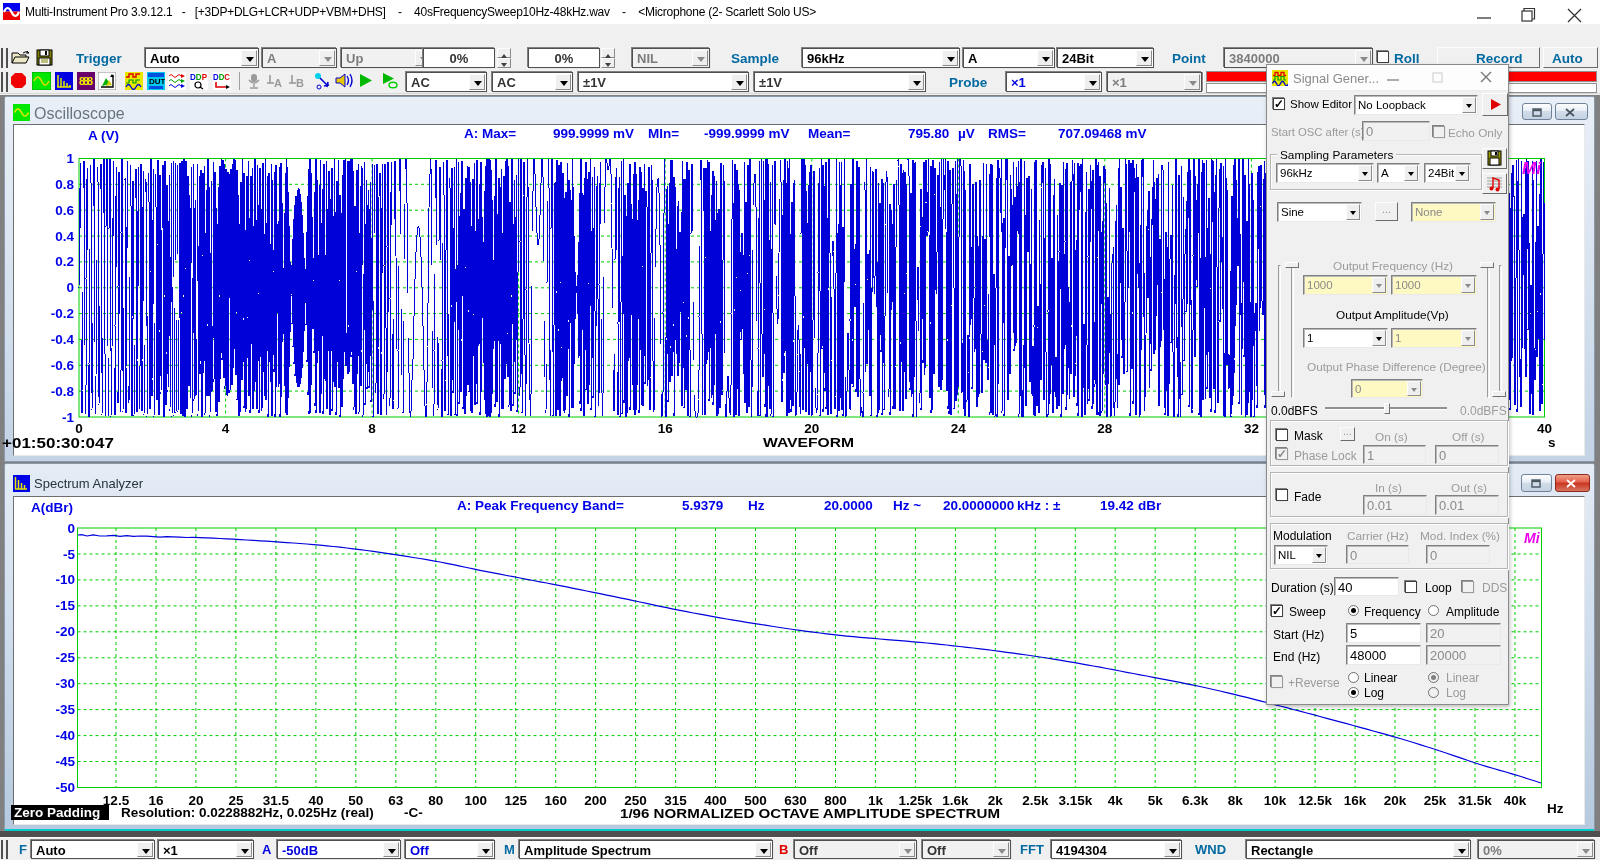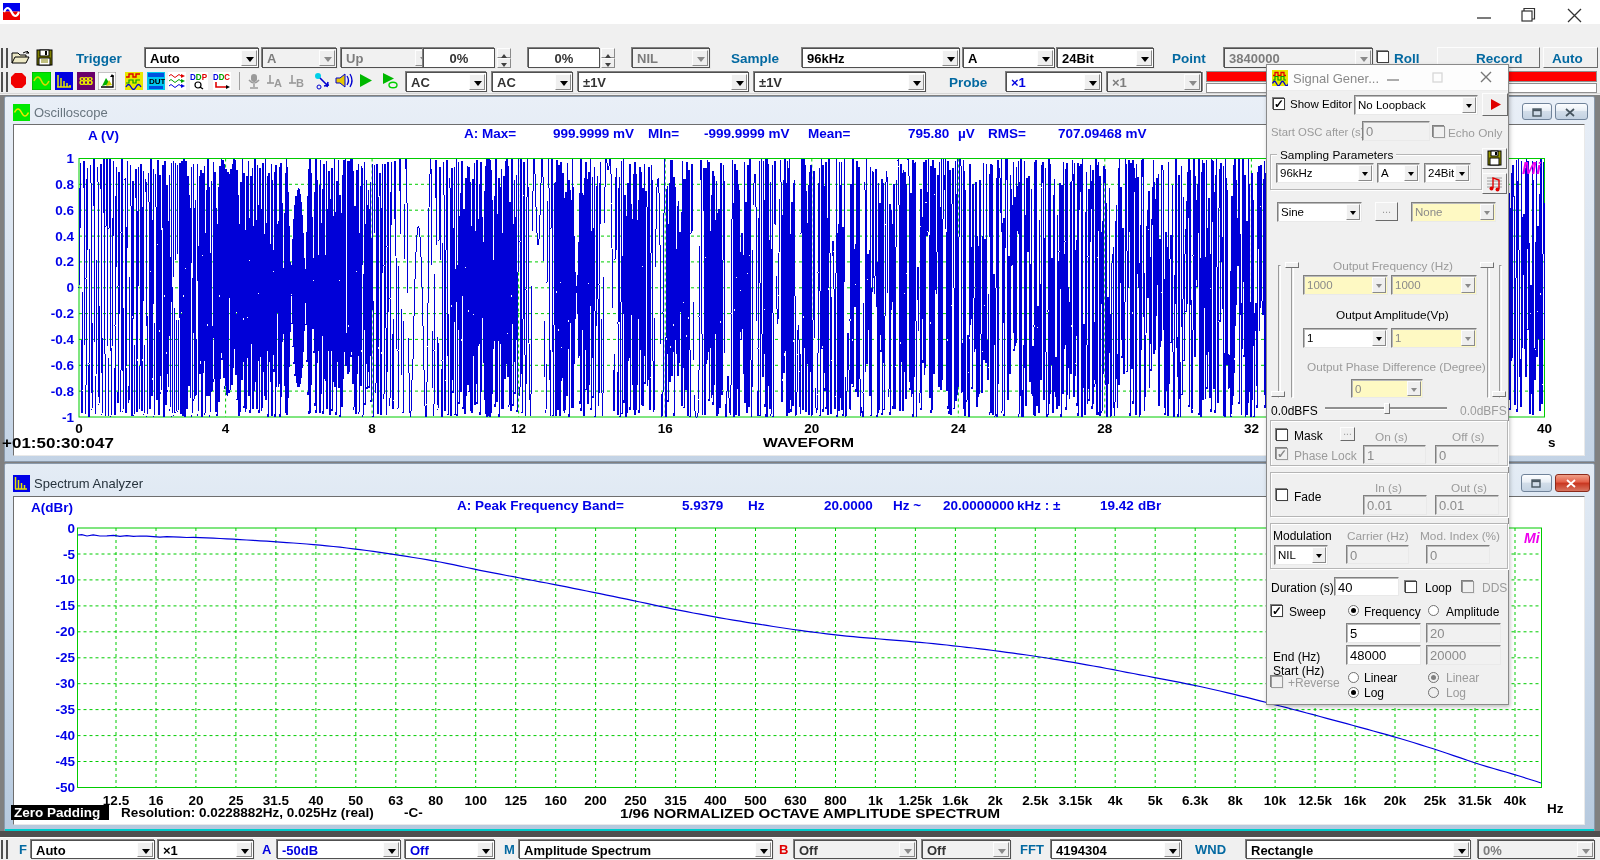--- a/index.html
+++ b/index.html
@@ -59,20 +59,21 @@
 </style></head>
 <body>
 <div id="page">
 
 <div class="abs" id="titlebar">
  <svg class="abs" style="left:3px;top:3px" width="18" height="18" viewBox="0 0 18 18">
    <rect x="0" y="0" width="17" height="8.5" fill="#0000ee"></rect>
         <rect x="0" y="8.5" width="17" height="8.5" fill="#ee0000"></rect>
    <path d="M1 9 Q4.5 1 8.5 9 T16 9" stroke="#fff" stroke-width="2.2" fill="none"></path>
  </svg>
+ <div class="abs" id="titletxt">Multi-Instrument Pro 3.9.12.1   -   [+3DP+DLG+LCR+UDP+VBM+DHS]    -    40sFrequencySweep10Hz-48kHz.wav    -    &lt;Microphone (2- Scarlett Solo US&gt;</div>
  <svg class="abs" style="left:1460px;top:0" width="140" height="24">
    <line x1="17" y1="18" x2="31" y2="18" stroke="#333" stroke-width="1.3"></line>
    <rect x="62" y="11" width="10" height="10" fill="none" stroke="#333" stroke-width="1.2"></rect>
    <path d="M64 11 v-2.5 h10.5 v10.5 h-2.5" fill="none" stroke="#333" stroke-width="1.2"></path>
    <path d="M108 9 L121 22 M121 9 L108 22" stroke="#333" stroke-width="1.3"></path>
  </svg>
 </div>
 
 
 <div class="abs" id="tb1">
@@ -271,21 +272,21 @@
  <div class="abs" style="left:1206px;top:13px;width:391px;height:10px;border:1px solid #909090;background:#ffffff"></div>
 </div>
 
 <div class="abs" id="mdi"></div>
 
 <div class="abs" style="left:4px;top:96px;width:1591px;height:366px;background:linear-gradient(180deg,#e9eff7 0%,#dbe5f1 40%,#c3d3e5 100%);border:1px solid #8a9aac;border-radius:2px 2px 0 0;">
   <svg class="abs" style="left:8px;top:7px" width="17" height="17">
         <rect width="17" height="17" fill="#00e800"></rect>
         <path d="M1.5 8.5 Q5 1.5 8.5 8.5 T15.5 8.5" stroke="#e8e800" stroke-width="1.6" fill="none"></path>
       </svg>
-  <div class="abs" style="left:29px;top:8px;font-size:13px;color:#68757f;">Oscilloscope</div>
+  <div class="abs" style="left:29px;top:8px;font-size:16px;color:#68757f;">Oscilloscope</div>
   <div class="abs" style="left:8px;top:27px;width:1572px;height:332px;background:#fff;border:1px solid;border-color:#6e6e6e #e9e9e9 #e9e9e9 #6e6e6e;"></div>
 </div>
 
 <div class="abs" style="left:4px;top:463px;width:1591px;height:368px;background:linear-gradient(180deg,#e4ecf5 0%,#d2dfee 40%,#b6c9de 100%);border:1px solid #8a9aac;border-radius:2px 2px 0 0;">
   <svg class="abs" style="left:8px;top:11px" width="17" height="17">
         <rect width="17" height="17" fill="#0000e8"></rect>
         <g stroke="#e8e800" stroke-width="1.5">
           <line x1="2.5" y1="2" x2="2.5" y2="14"></line>
           <line x1="5.5" y1="5" x2="5.5" y2="14"></line>
           <line x1="8.5" y1="8" x2="8.5" y2="14"></line>
@@ -630,21 +631,21 @@
       <div class="chk abs" style="left:138px;top:516px"></div>
       <div class="sglbl" style="left:158px;top:516px;font-size:12px;">Loop</div>
       <div class="chk dis abs" style="left:195px;top:516px"></div>
       <div class="sglbl g" style="left:215px;top:516px;font-size:12px;">DDS</div>
       <div class="chk checked abs" style="left:4px;top:540px"></div>
       <div class="sglbl" style="left:22px;top:540px;font-size:12px;">Sweep</div>
       <div class="radio sel abs" style="left:81px;top:540px"></div>
       <div class="sglbl" style="left:97px;top:540px;font-size:12px;">Frequency</div>
       <div class="radio abs" style="left:161px;top:540px"></div>
       <div class="sglbl" style="left:179px;top:540px;font-size:12px;">Amplitude</div>
-      <div class="sglbl" style="left:6px;top:563px;font-size:12px;margin-top:36px;">Start (Hz)</div>
+      <div class="sglbl" style="left:6px;top:563px;font-size:12px;">Start (Hz)</div>
       <div class="tbox" style="left:79px;top:558px;width:75px;height:20px">5</div>
       <div class="tbox dis" style="left:159px;top:558px;width:75px;height:20px">20</div>
       <div class="sglbl" style="left:6px;top:585px;font-size:12px;">End (Hz)</div>
       <div class="tbox" style="left:79px;top:580px;width:75px;height:20px">48000</div>
       <div class="tbox dis" style="left:159px;top:580px;width:75px;height:20px">20000</div>
       <div class="chk dis abs" style="left:4px;top:611px"></div>
       <div class="sglbl g" style="left:21px;top:611px;font-size:12px;">+Reverse</div>
       <div class="radio abs" style="left:81px;top:607px"></div>
       <div class="sglbl" style="left:97px;top:606px;font-size:12px;">Linear</div>
       <div class="radio sel abs" style="left:81px;top:622px"></div>

